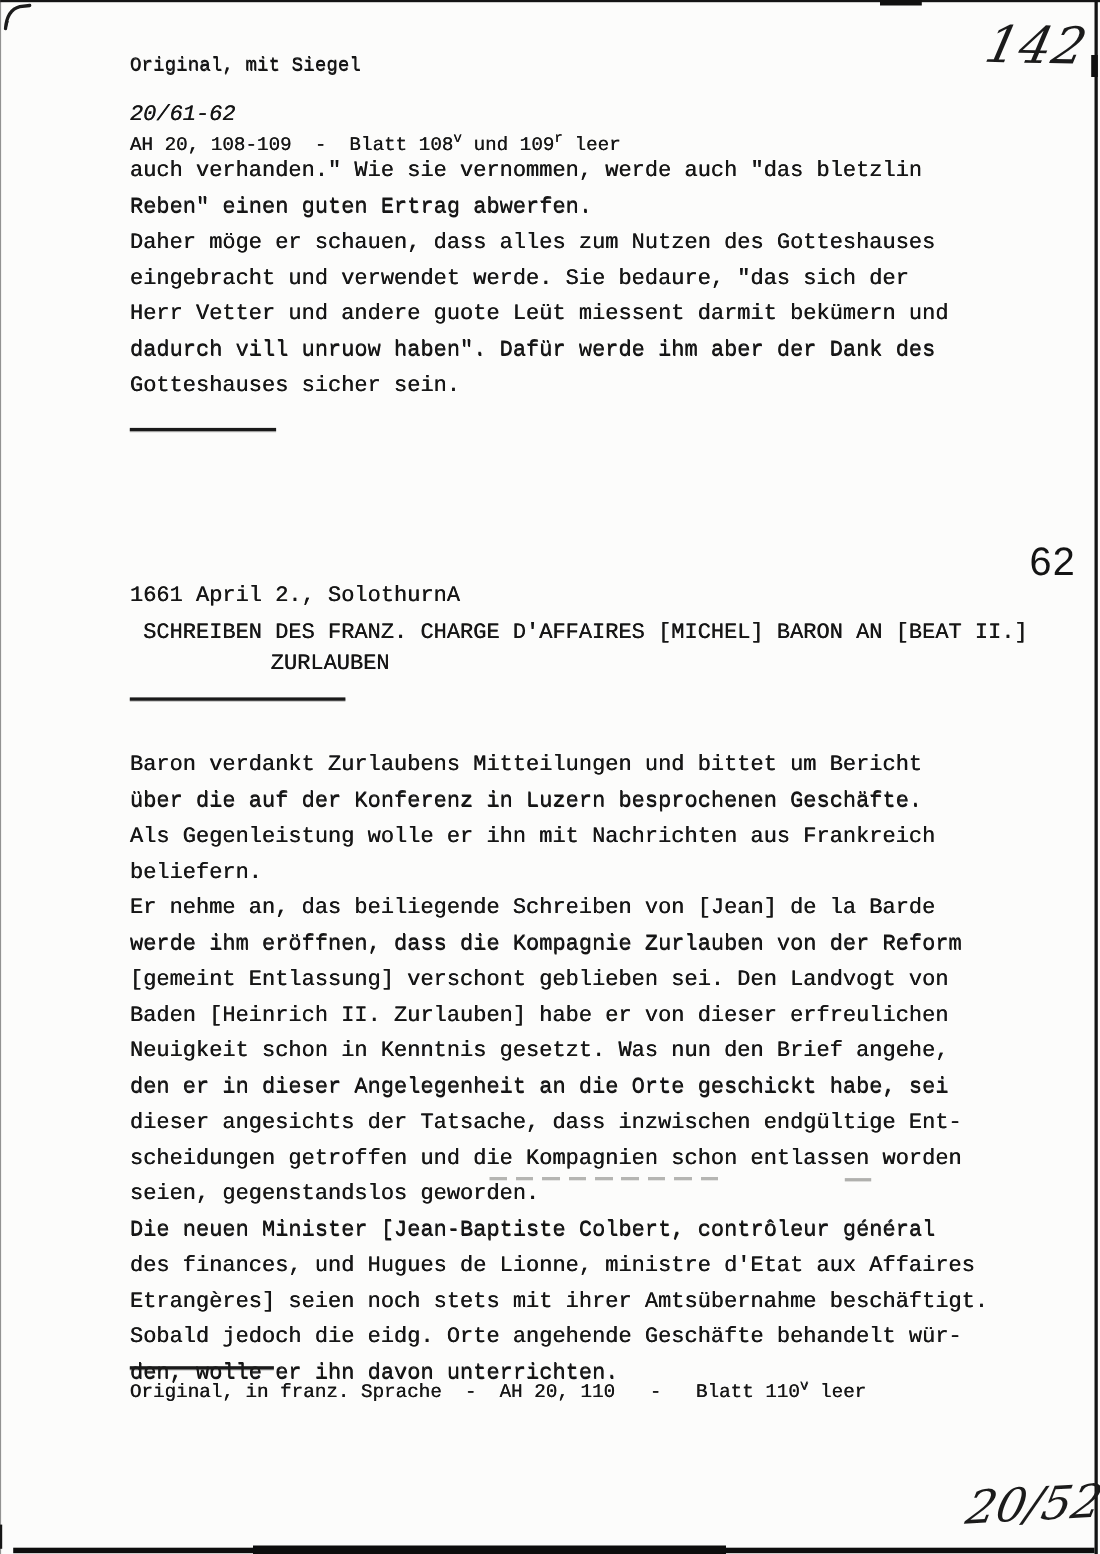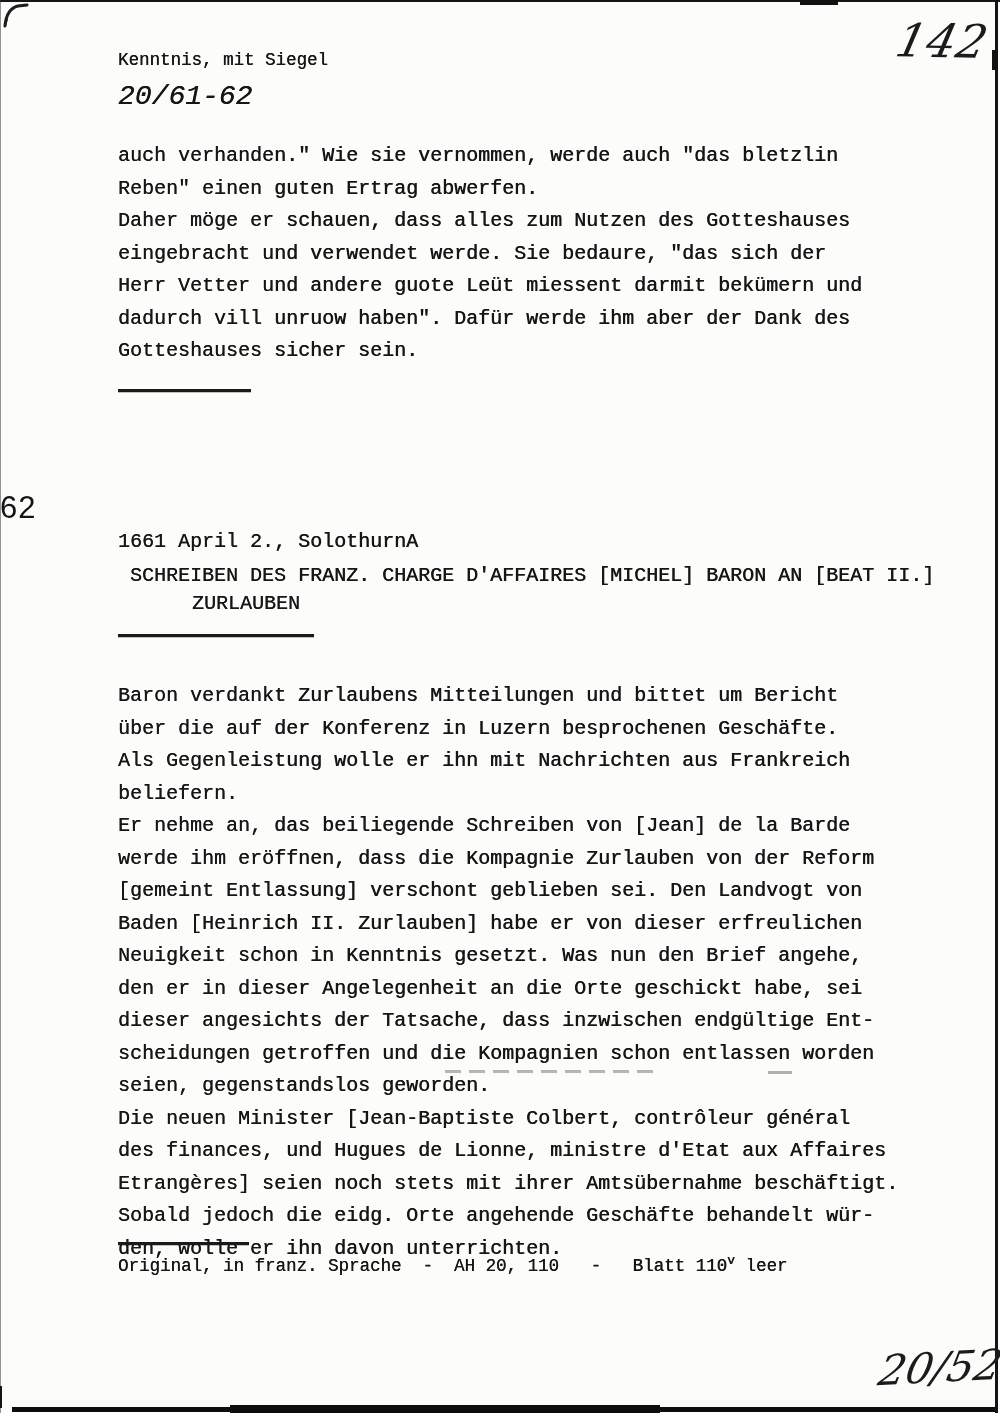--- a/index.html
+++ b/index.html
@@ -17,22 +17,22 @@
   }
   .typewriter {
     font-family: "Liberation Mono", "DejaVu Sans Mono", monospace;
     font-size: 20px;
     color: #161616;
     text-shadow: 0.35px 0.25px 0 currentColor;
   }
   .block { position: absolute; white-space: pre; }
   .body-lines { line-height: 32.5px; }
   .pageref {
-    position: absolute; left: 118px; top: 81px;
-    font-style: italic; font-size: 28px;
+    position: absolute; left: 118px; top: 93px;
+    font-style: italic; font-size: 20px;
     text-shadow: 0.3px 0.2px 0 currentColor;
   }
   .divider {
     position: absolute; height: 2.5px; background: #1a1a1a;
     box-shadow: 0 1px 0 rgba(20,20,20,0.25);
   }
   .d1 { left: 118px; top: 389px; width: 133px; }
   .d2 { left: 118px; top: 634px; width: 196px; }
   .d3 { left: 118px; top: 1242px; width: 131px; }
   .source {
@@ -40,31 +40,31 @@
     font-size: 17.5px; line-height: 24px; white-space: pre;
     text-shadow: 0.3px 0.2px 0 currentColor;
   }
   .s2 { top: 1254px; }
   .source sup {
     font-size: 13px; line-height: 0;
     vertical-align: 7px;
   }
   .secnum {
     position: absolute; left: 0; top: 490px; width: 978px;
-    text-align: left;
+    text-align: right;
     font-family: "Liberation Sans", "DejaVu Sans", sans-serif;
-    font-size: 31px; font-weight: 500; letter-spacing: 1px;
+    font-size: 36px; font-weight: 500; letter-spacing: 1px;
     color: #141414;
   }
   .dateline {
     position: absolute; left: 118px; top: 530px; width: 788px;
     display: flex; 
   }
   .heading { position: absolute; left: 130px; top: 562px; line-height: 28.3px; }
-  .heading .indent { margin-left: 62px; }
+  .heading .indent { margin-left: 116px; }
   .p1 { left: 118px; top: 140px; }
   .p2 { left: 118px; top: 680px; }
   .handwritten {
     position: absolute;
     font-family: "DejaVu Serif", serif;
     font-style: italic;
     color: #1b1b1b;
   }
   .hw-top {
     left: 897px; top: 14px;
@@ -118,21 +118,22 @@
 Reben" einen guten Ertrag abwerfen.
 Daher möge er schauen, dass alles zum Nutzen des Gotteshauses
 eingebracht und verwendet werde. Sie bedaure, "das sich der
 Herr Vetter und andere guote Leüt miessent darmit bekümern und
 dadurch vill unruow haben". Dafür werde ihm aber der Dank des
 Gotteshauses sicher sein.</div>
 
   <div class="divider d1"></div>
 
   <div class="source typewriter">
-    <div>Kenntnis, mit Siegel</div>
+    <div>Original, mit Siegel</div>
+    <div><span>AH 20, 108-109  -  Blatt 108</span><sup>v</sup><span> und 109</span><sup>r</sup><span> leer</span></div>
   </div>
 
   <div class="secnum">62</div>
 
   <div class="dateline typewriter">
     <span>1661 April 2., Solothurn</span>
     <span>A</span>
   </div>
 
   <div class="heading typewriter">

